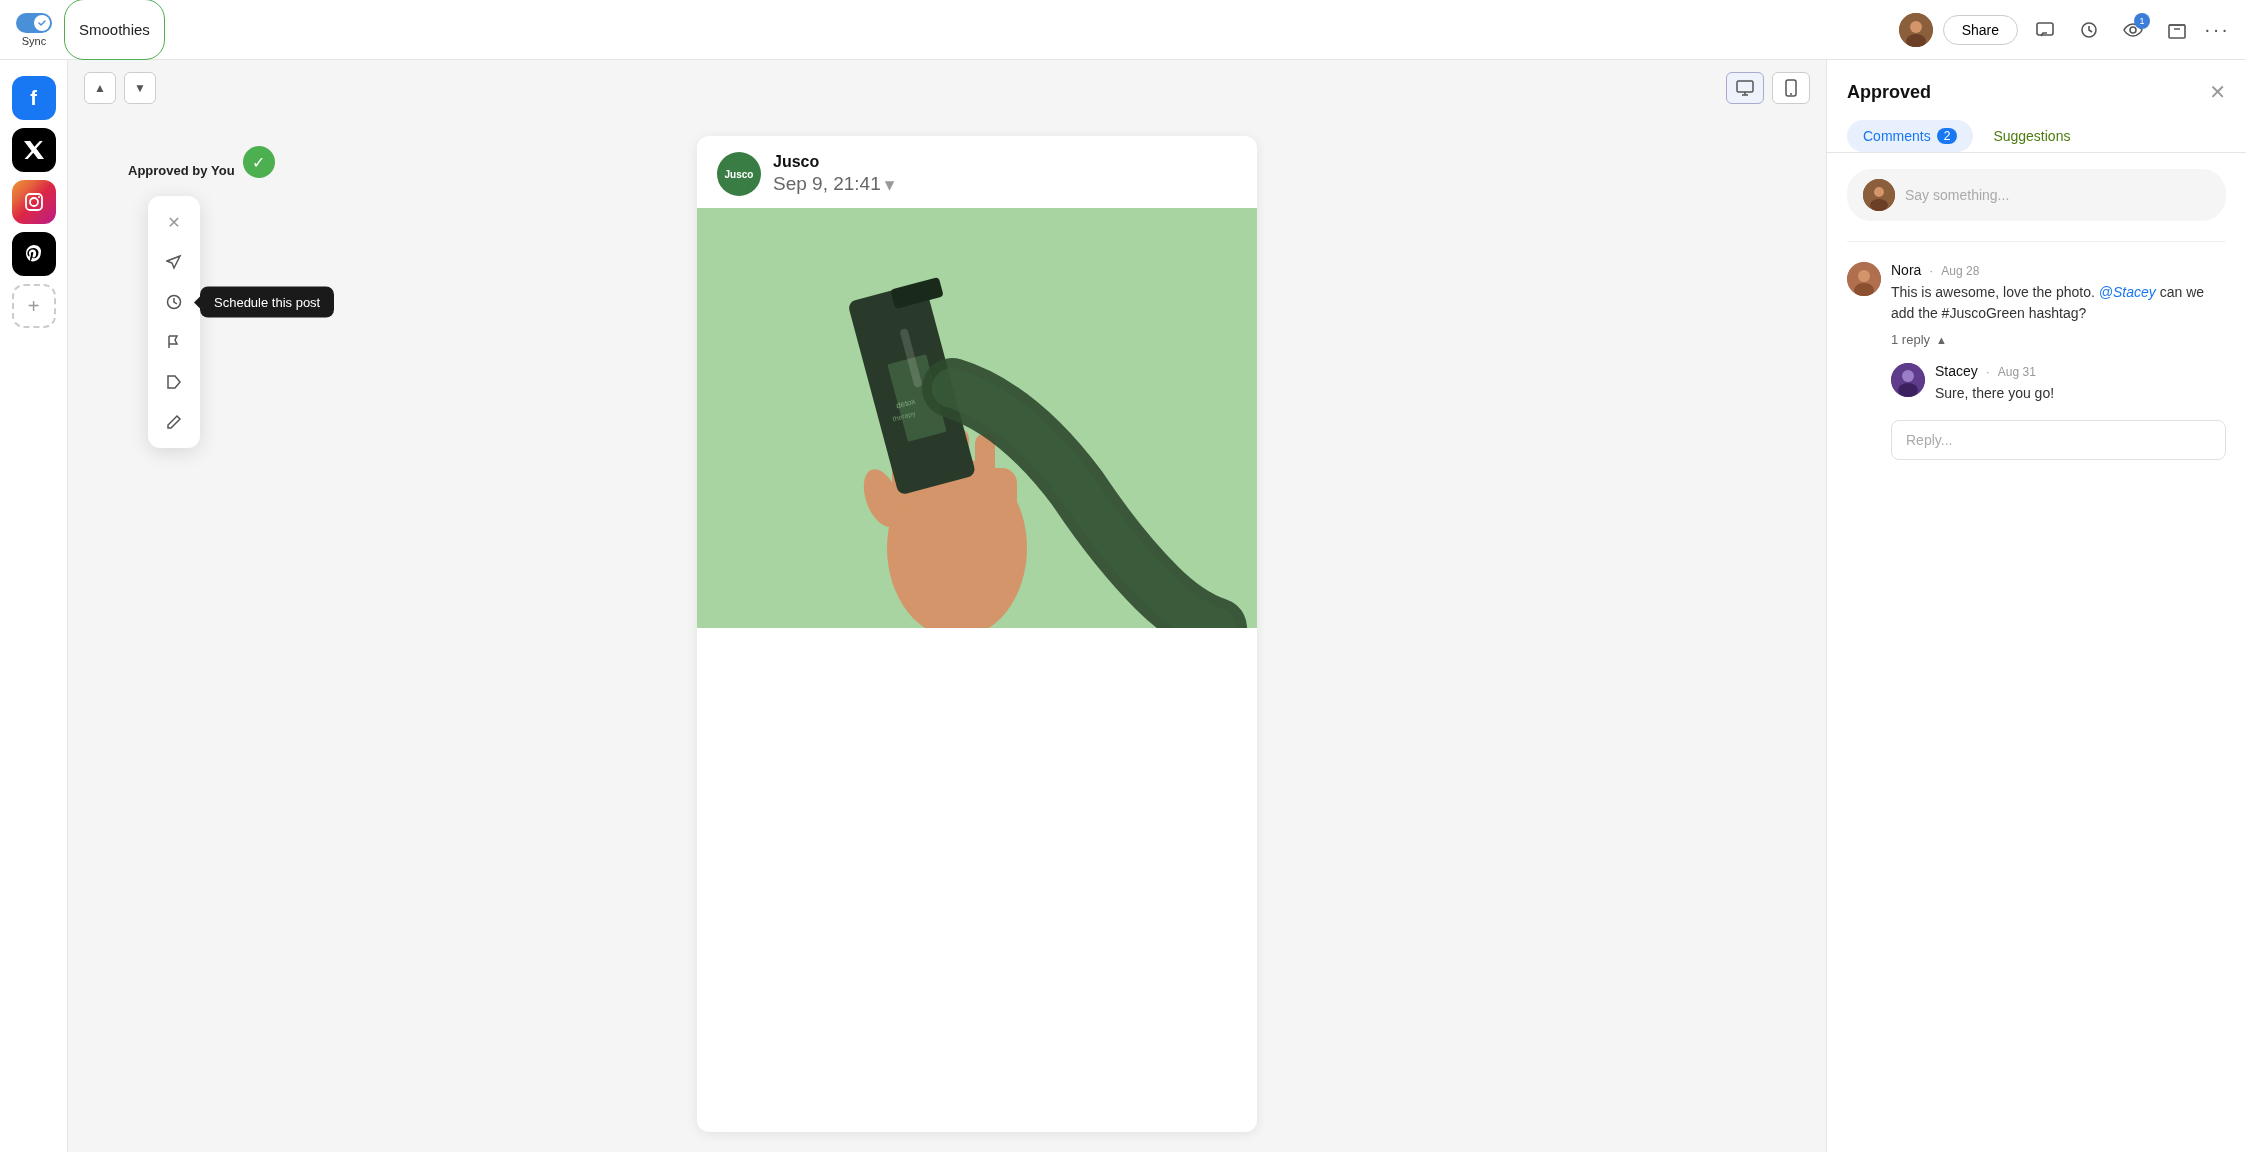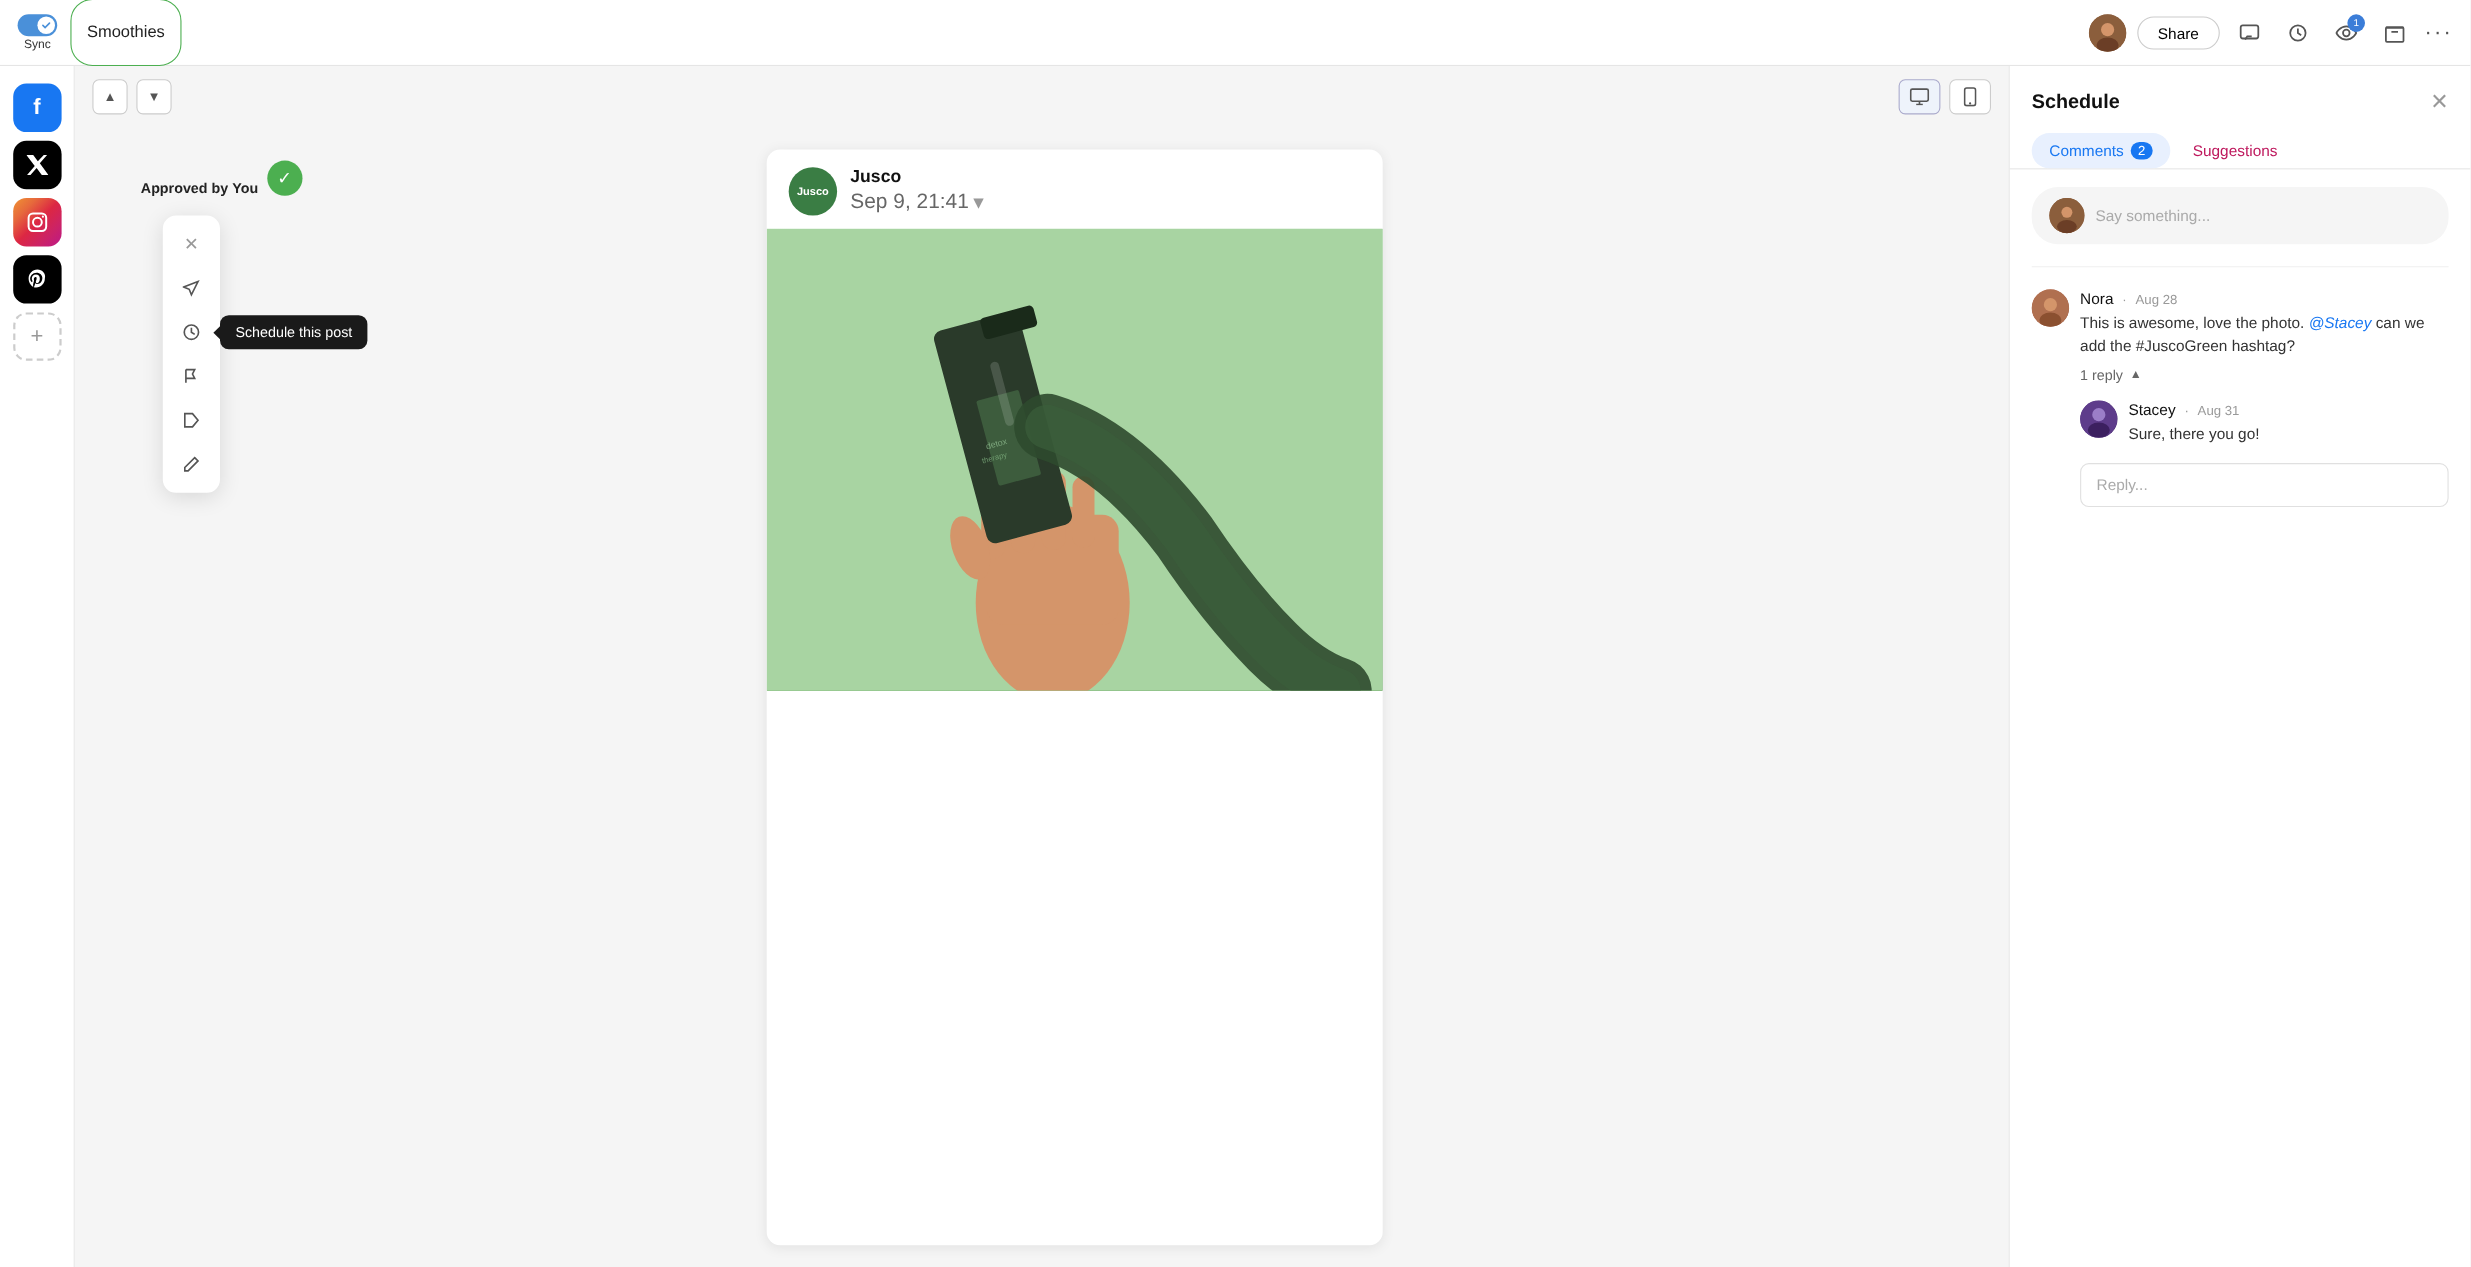--- a/index.html
+++ b/index.html
@@ -63,21 +63,21 @@
     .post-body { padding: 4px 20px 16px; font-size: 14px; line-height: 1.6; color: #333; }
     .post-hashtag { color: #1877f2; }
     .post-image { width: 100%; height: 420px; background: linear-gradient(160deg, #a8d5a2 0%, #7bbf74 50%, #5a9e52 100%); display: flex; align-items: center; justify-content: center; position: relative; overflow: hidden; }
 
     
     .right-panel { width: 420px; background: #fff; border-left: 1px solid #e5e5e5; display: flex; flex-direction: column; }
     .panel-header { padding: 20px 20px 0; display: flex; align-items: center; justify-content: space-between; }
     .panel-title { font-size: 18px; font-weight: 600; color: #111; }
     .close-panel-btn { background: none; border: none; cursor: pointer; font-size: 20px; color: #999; }
     .panel-tabs { display: flex; padding: 16px 20px 0; gap: 4px; border-bottom: 1px solid #e5e5e5; }
-    .panel-tab { padding: 8px 16px; border-radius: 20px; font-size: 14px; font-weight: 500; cursor: pointer; border: none; background: transparent; color: #be185d; display: flex; align-items: center; gap: 6px; }
+    .panel-tab { padding: 8px 16px; border-radius: 20px; font-size: 14px; font-weight: 500; cursor: pointer; border: none; background: transparent; color: #4d7c0f; display: flex; align-items: center; gap: 6px; }
     .panel-tab.active { background: #e8f0fe; color: #1877f2; }
     .tab-badge { background: #1877f2; color: #fff; border-radius: 10px; padding: 1px 7px; font-size: 12px; }
     .panel-body { flex: 1; overflow-y: auto; padding: 16px 20px; display: flex; flex-direction: column; gap: 16px; }
 
     
     .comment-input-row { display: flex; align-items: center; gap: 10px; background: #f5f5f5; border-radius: 24px; padding: 10px 16px; }
     .comment-avatar { width: 32px; height: 32px; border-radius: 50%; background: #8b5e3c; flex-shrink: 0; }
     .comment-placeholder { font-size: 14px; color: #aaa; flex: 1; }
 
     
@@ -285,21 +285,21 @@
 
             <rect x="210" y="120" width="8" height="60" fill="#ffffff" rx="4" opacity="0.15" transform="rotate(-15 214 150)"></rect>
           </svg>
         </div>
       </div>
     </div>
   </div>
 
   <div class="right-panel">
     <div class="panel-header">
-      <span class="panel-title">Schedule</span>
+      <span class="panel-title">Approved</span>
       <button class="close-panel-btn">✕</button>
     </div>
     <div class="panel-tabs">
       <button class="panel-tab active">
         <span>Comments</span>
         <span class="tab-badge">2</span>
       </button>
       <button class="panel-tab">
         <span>Suggestions</span>
       </button>

